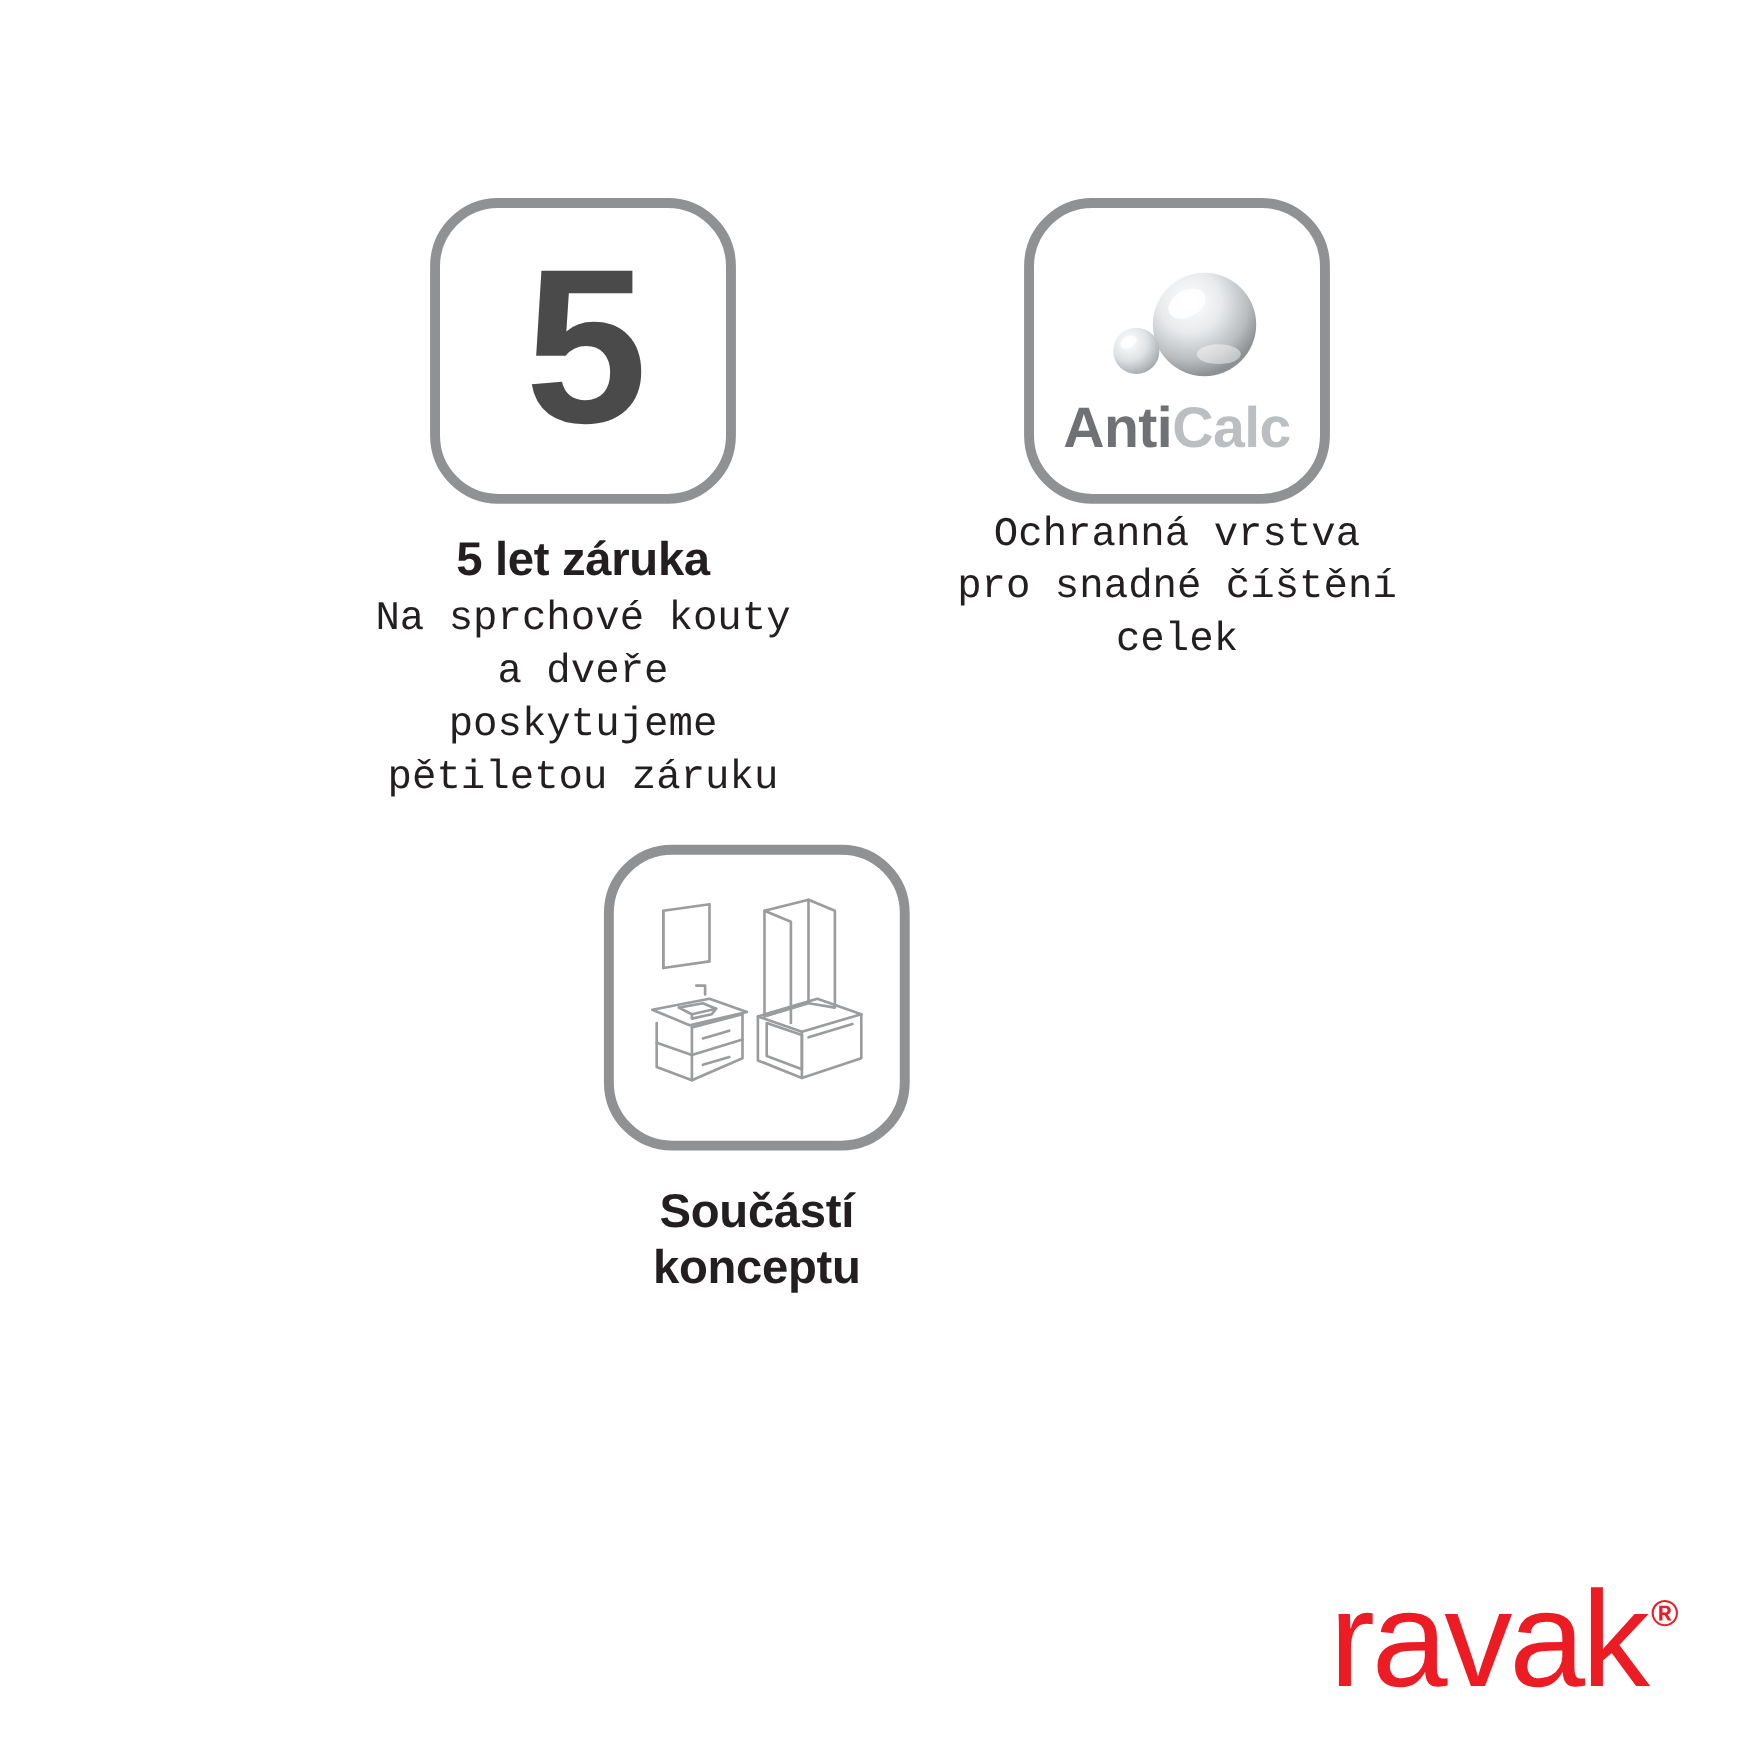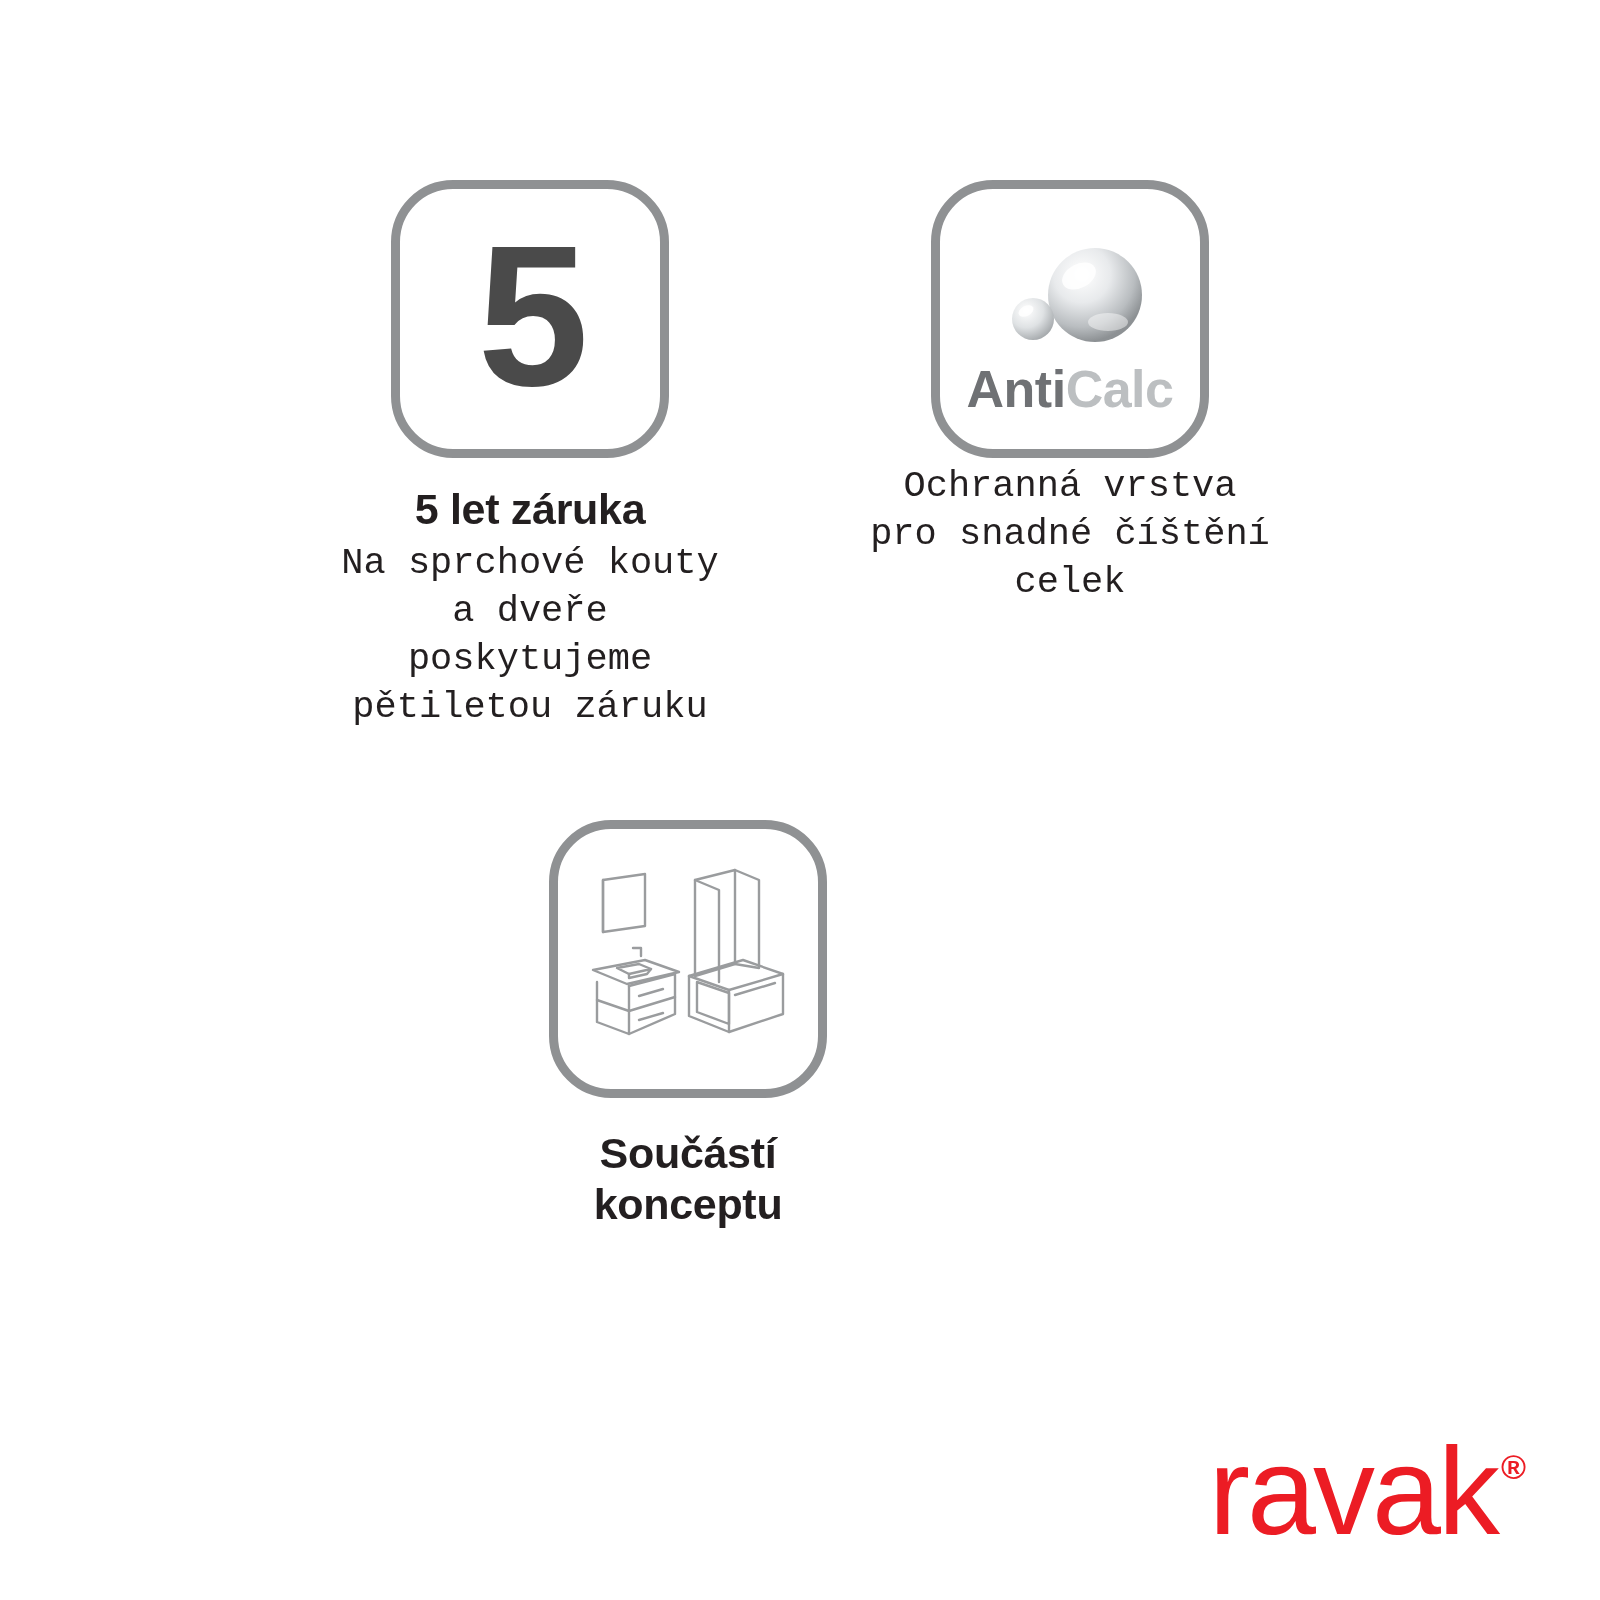--- a/index.html
+++ b/index.html
@@ -30,21 +30,21 @@
     align-items: flex-start;
   }
   .row-top {
     left: 0;
     top: 180px;
     width: 1600px;
     gap: 120px;
   }
   .row-bottom {
     left: 0;
-    top: 820px;
+    top: 768px;
     width: 1376px;
     align-items: flex-end;
   }
 
   .feature {
     display: flex;
     flex-direction: column;
     align-items: center;
     width: 420px;
   }

